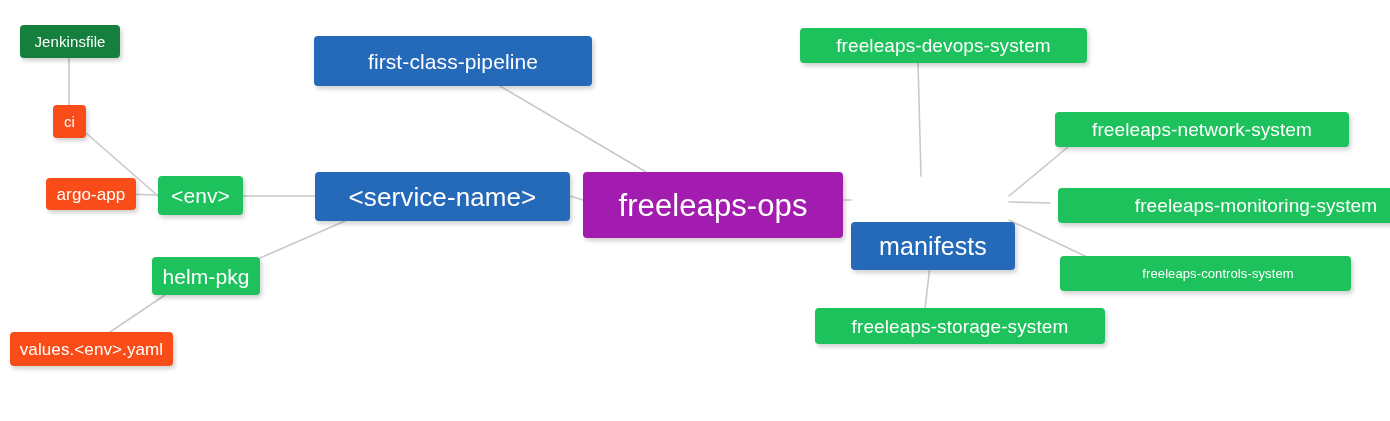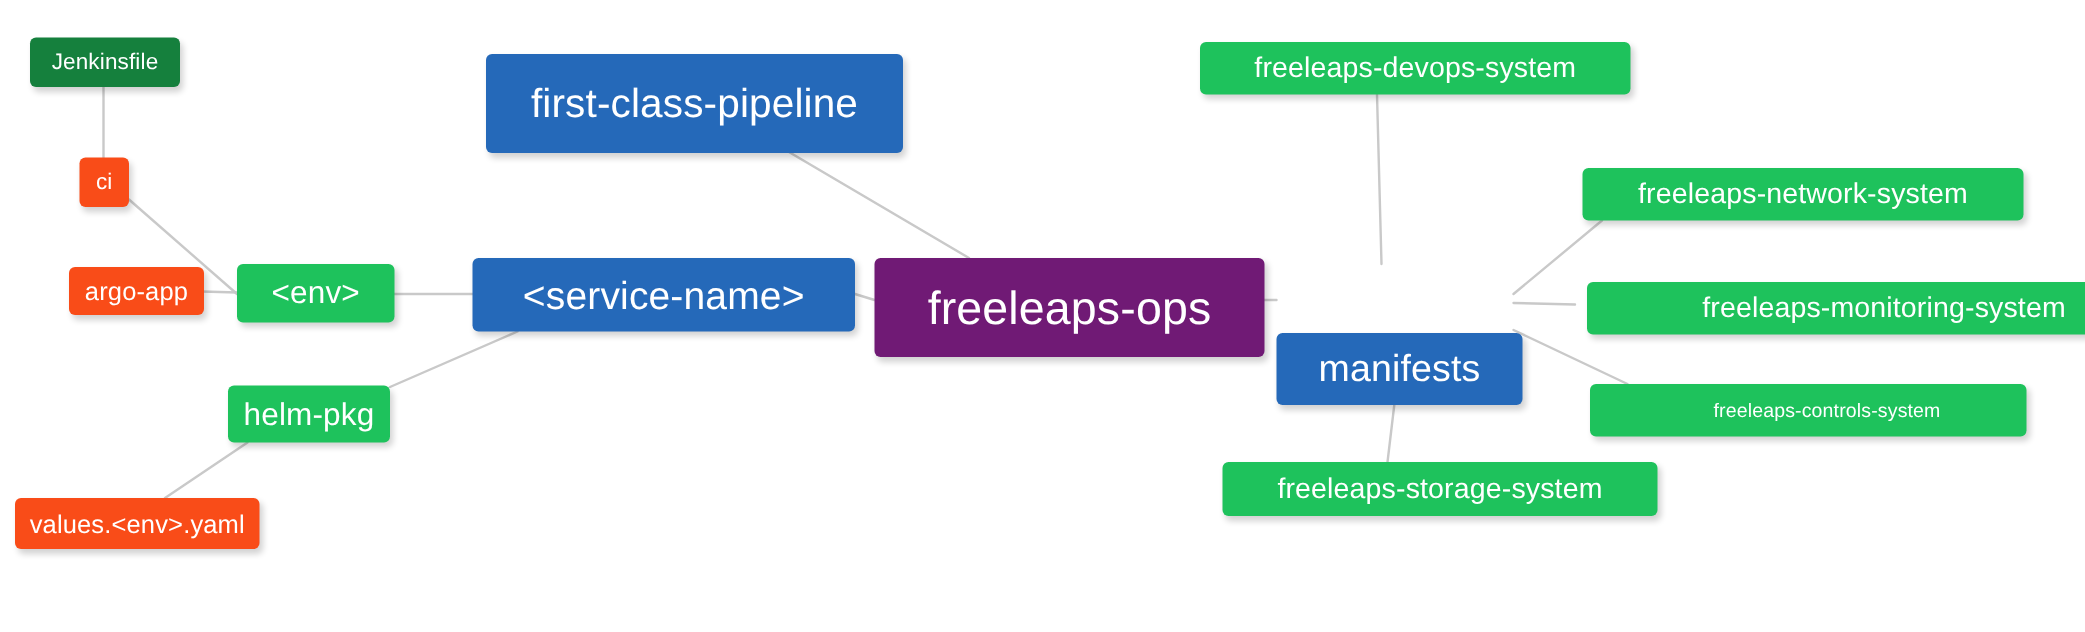--- a/index.html
+++ b/index.html
@@ -16,21 +16,21 @@
     position:absolute;
     display:flex;align-items:center;justify-content:center;
     box-sizing:border-box;
     color:#ffffff;
     border-radius:4px;
     white-space:nowrap;
     line-height:1;
     letter-spacing:0.1px;
     box-shadow:2px 3px 4px rgba(0,0,0,0.18);
   }
-  .n-root  {background:#701a75;}
+  .n-root  {background:#a21caf;}
   .n-blue  {background:#2569b9;}
   .n-green {background:#1ec25c;}
   .n-red   {background:#f94c18;}
   .n-orange{background:#15803d;}
 </style>
 </head>
 <body>
 
 <div id="canvas">
   <svg id="edges" viewBox="0 0 1390 421" preserveAspectRatio="none">
@@ -44,24 +44,24 @@
       <line x1="500" y1="86" x2="646" y2="172" stroke="#c9c9c9" stroke-width="1.6" stroke-linecap="round"></line>
       <line x1="843" y1="200" x2="851" y2="200" stroke="#c9c9c9" stroke-width="1.6" stroke-linecap="round"></line>
       <line x1="921" y1="176" x2="918" y2="63" stroke="#c9c9c9" stroke-width="1.6" stroke-linecap="round"></line>
       <line x1="1009" y1="196" x2="1068" y2="147" stroke="#c9c9c9" stroke-width="1.6" stroke-linecap="round"></line>
       <line x1="1009" y1="202" x2="1050" y2="203" stroke="#c9c9c9" stroke-width="1.6" stroke-linecap="round"></line>
       <line x1="1009" y1="220" x2="1085" y2="256" stroke="#c9c9c9" stroke-width="1.6" stroke-linecap="round"></line>
       <line x1="935" y1="224" x2="925" y2="308" stroke="#c9c9c9" stroke-width="1.6" stroke-linecap="round"></line>
     </svg>
   <div id="node-layer">
       <div class="node n-root" style="left: 583px; top: 172px; width: 260px; height: 66px; font-size: 31px;">freeleaps-ops</div>
-      <div class="node n-blue" style="left: 324px; top: 36px; width: 278px; height: 66px; font-size: 27px;">first-class-pipeline</div>
+      <div class="node n-blue" style="left: 314px; top: 36px; width: 278px; height: 50px; font-size: 21px;">first-class-pipeline</div>
       <div class="node n-blue" style="left: 315px; top: 172px; width: 255px; height: 49px; font-size: 26px; text-align: right;">&lt;service-name&gt;</div>
       <div class="node n-blue" style="left: 851px; top: 176px; width: 164px; height: 48px; font-size: 25px; margin-top: 46px;">manifests</div>
-      <div class="node n-green" style="left: 158px; top: 176px; width: 105px; height: 39px; font-size: 21px;">&lt;env&gt;</div>
+      <div class="node n-green" style="left: 158px; top: 176px; width: 85px; height: 39px; font-size: 21px;">&lt;env&gt;</div>
       <div class="node n-green" style="left: 152px; top: 257px; width: 108px; height: 38px; font-size: 21px;">helm-pkg</div>
       <div class="node n-green" style="left: 800px; top: 28px; width: 287px; height: 35px; font-size: 19px;">freeleaps-devops-system</div>
       <div class="node n-green" style="left: 1055px; top: 112px; width: 294px; height: 35px; font-size: 19px;">freeleaps-network-system</div>
       <div class="node n-green" style="left: 1058px; top: 188px; width: 396px; height: 35px; font-size: 19px;">freeleaps-monitoring-system</div>
       <div class="node n-green" style="left: 1060px; top: 256px; width: 291px; height: 35px; font-size: 13px; padding-left: 25px;">freeleaps-controls-system</div>
       <div class="node n-green" style="left: 815px; top: 308px; width: 290px; height: 36px; font-size: 19px;">freeleaps-storage-system</div>
       <div class="node n-orange" style="left: 20px; top: 25px; width: 100px; height: 33px; font-size: 15px;">Jenkinsfile</div>
       <div class="node n-red" style="left: 53px; top: 105px; width: 33px; height: 33px; font-size: 15px;">ci</div>
       <div class="node n-red" style="left: 46px; top: 178px; width: 90px; height: 32px; font-size: 17px;">argo-app</div>
       <div class="node n-red" style="left: 10px; top: 332px; width: 163px; height: 34px; font-size: 17px;">values.&lt;env&gt;.yaml</div>

